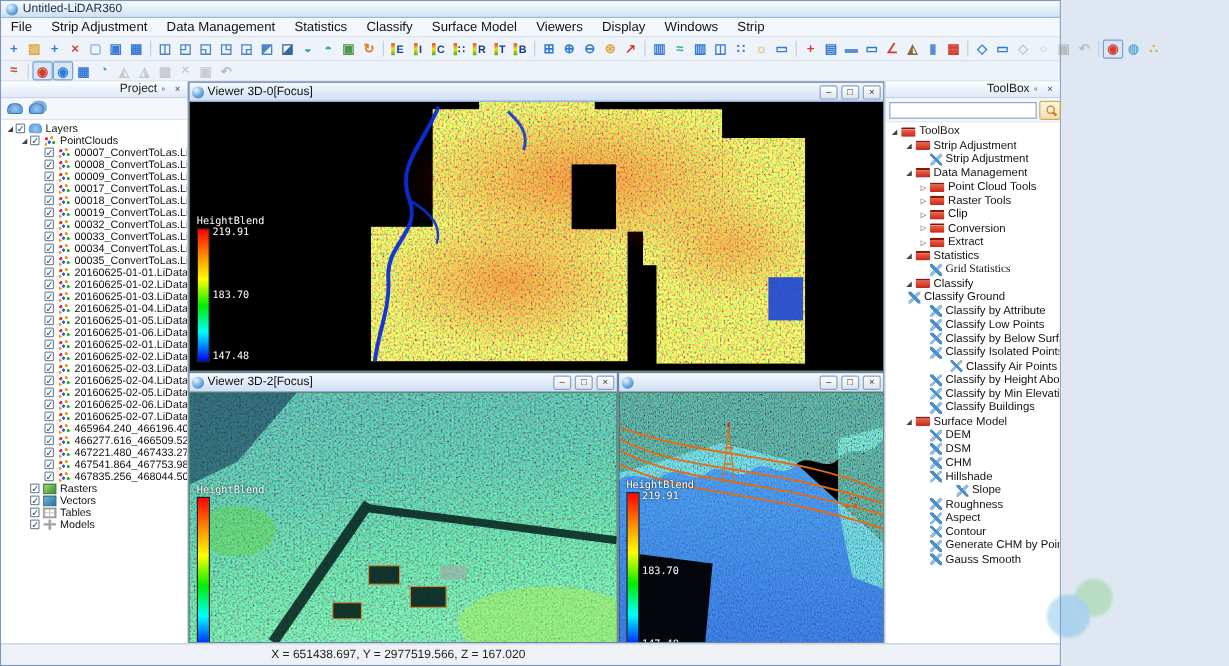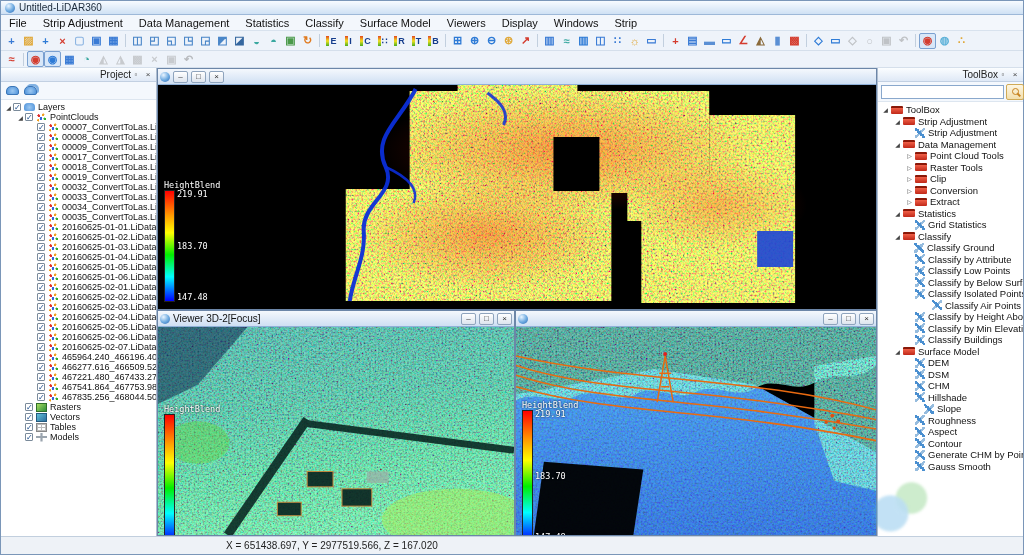--- a/index.html
+++ b/index.html
@@ -1,18 +1,18 @@
 <!DOCTYPE html>
 <html><head>
 <meta charset="utf-8">
 <style>
   * { margin:0; padding:0; box-sizing:border-box; }
   html,body { width:1024px; height:555px; overflow:hidden; }
   body { font-family:"Liberation Sans", sans-serif; background:#dfe8f2; }
-  .app { width:1024px; height:555px; display:flex; flex-direction:column; border:1px solid #7a96b8; }
+  .app { width:884px; height:555px; display:flex; flex-direction:column; border:1px solid #7a96b8; }
 
   
   .titlebar { height:14px; flex:none; display:flex; align-items:center; gap:4px; padding:0 4px;
     background:linear-gradient(#f7fbff,#cfe1f4); border-bottom:1px solid #9db8d8; font-size:10px; color:#1b2a3a; }
   .swirl { width:10px; height:10px; flex:none; border-radius:50%;
     background:radial-gradient(circle at 35% 30%, #eaf5ff, #6aa8e0 55%, #2b64b0); }
   .menubar { height:16px; flex:none; display:flex; align-items:center; background:#f3f7fc;
     border-bottom:1px solid #d8e2ee; font-size:11px; color:#111; }
   .menu-item { padding:1px 8px; cursor:default; }
 
@@ -562,20 +562,21 @@
             <span class="tlabel">Models</span>
           </div>
         </div>
     </div>
 
     <div class="mdi">
 
       <div class="viewer viewer0">
         <div class="viewer-titlebar">
           <span class="swirl"></span>
+          <span class="vt-title">Viewer 3D-0[Focus]</span>
           <span class="wbtn">–</span>
           <span class="wbtn">□</span>
           <span class="wbtn">×</span>
         </div>
         <div class="viewer-canvas">
           <svg viewBox="0 0 719 224" preserveAspectRatio="none">
             <defs>
               <filter id="hbRG" x="-5%" y="-5%" width="110%" height="110%">
                 <feTurbulence type="fractalNoise" baseFrequency="0.5" numOctaves="2" seed="7" result="n"></feTurbulence>
                 <feColorMatrix in="n" type="matrix" values="2.5 0 0 0 -0.4  0 2.5 0 0 -0.4  0 0 0.3 0 0  0 0 0 0 1" result="c"></feColorMatrix>
@@ -789,31 +790,31 @@
           <div class="tree-row" style="padding-left: 27px;">
             <span class="expander">▷</span>
             <span class="ticon box"></span>
             <span class="tlabel">Extract</span>
           </div>
           <div class="tree-row" style="padding-left: 15px;">
             <span class="expander">◢</span>
             <span class="ticon box"></span>
             <span class="tlabel">Statistics</span>
           </div>
-          <div class="tree-row" style="padding-left: 27px;">
+          <div class="tree-row" style="padding-left: 27px; font-family: Liberation Serif, serif;">
             <span class="expander"></span>
             <span class="ticon tool"></span>
             <span class="tlabel">Grid Statistics</span>
           </div>
           <div class="tree-row" style="padding-left: 15px;">
             <span class="expander">◢</span>
             <span class="ticon box"></span>
             <span class="tlabel">Classify</span>
           </div>
-          <div class="tree-row" style="padding-left: 26px;">
+          <div class="tree-row" style="padding-left: 9px;">
             <span class="expander"></span>
             <span class="ticon tool"></span>
             <span class="tlabel">Classify Ground</span>
           </div>
           <div class="tree-row" style="padding-left: 27px;">
             <span class="expander"></span>
             <span class="ticon tool"></span>
             <span class="tlabel">Classify by Attribute</span>
           </div>
           <div class="tree-row" style="padding-left: 27px;">
@@ -869,21 +870,21 @@
           <div class="tree-row" style="padding-left: 27px;">
             <span class="expander"></span>
             <span class="ticon tool"></span>
             <span class="tlabel">CHM</span>
           </div>
           <div class="tree-row" style="padding-left: 27px; text-align: center;">
             <span class="expander"></span>
             <span class="ticon tool"></span>
             <span class="tlabel">Hillshade</span>
           </div>
-          <div class="tree-row" style="padding-left: 36px;">
+          <div class="tree-row" style="padding-left: 36px; margin-left: 13px;">
             <span class="expander"></span>
             <span class="ticon tool"></span>
             <span class="tlabel">Slope</span>
           </div>
           <div class="tree-row" style="padding-left: 27px;">
             <span class="expander"></span>
             <span class="ticon tool"></span>
             <span class="tlabel">Roughness</span>
           </div>
           <div class="tree-row" style="padding-left: 27px;">

